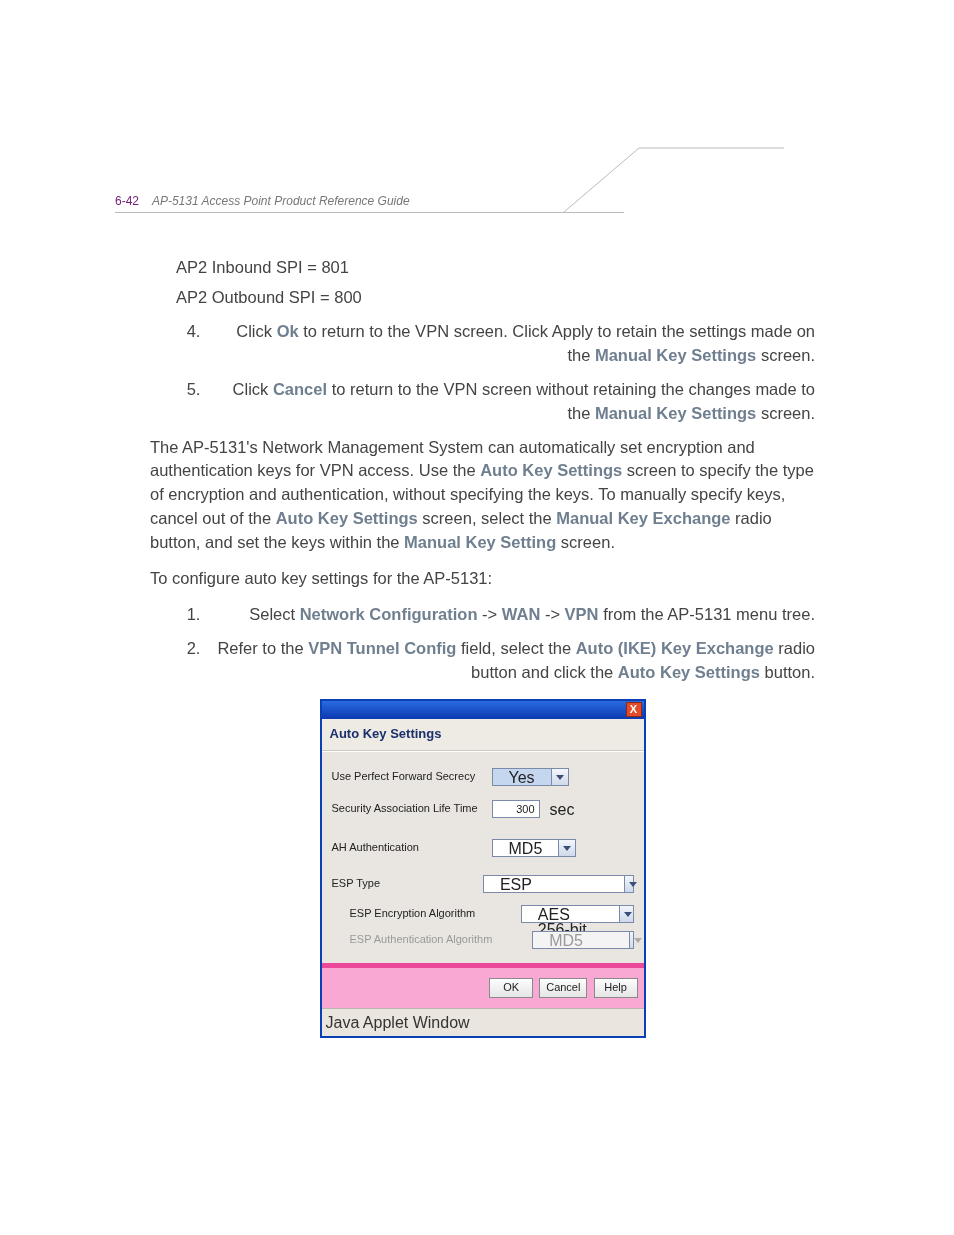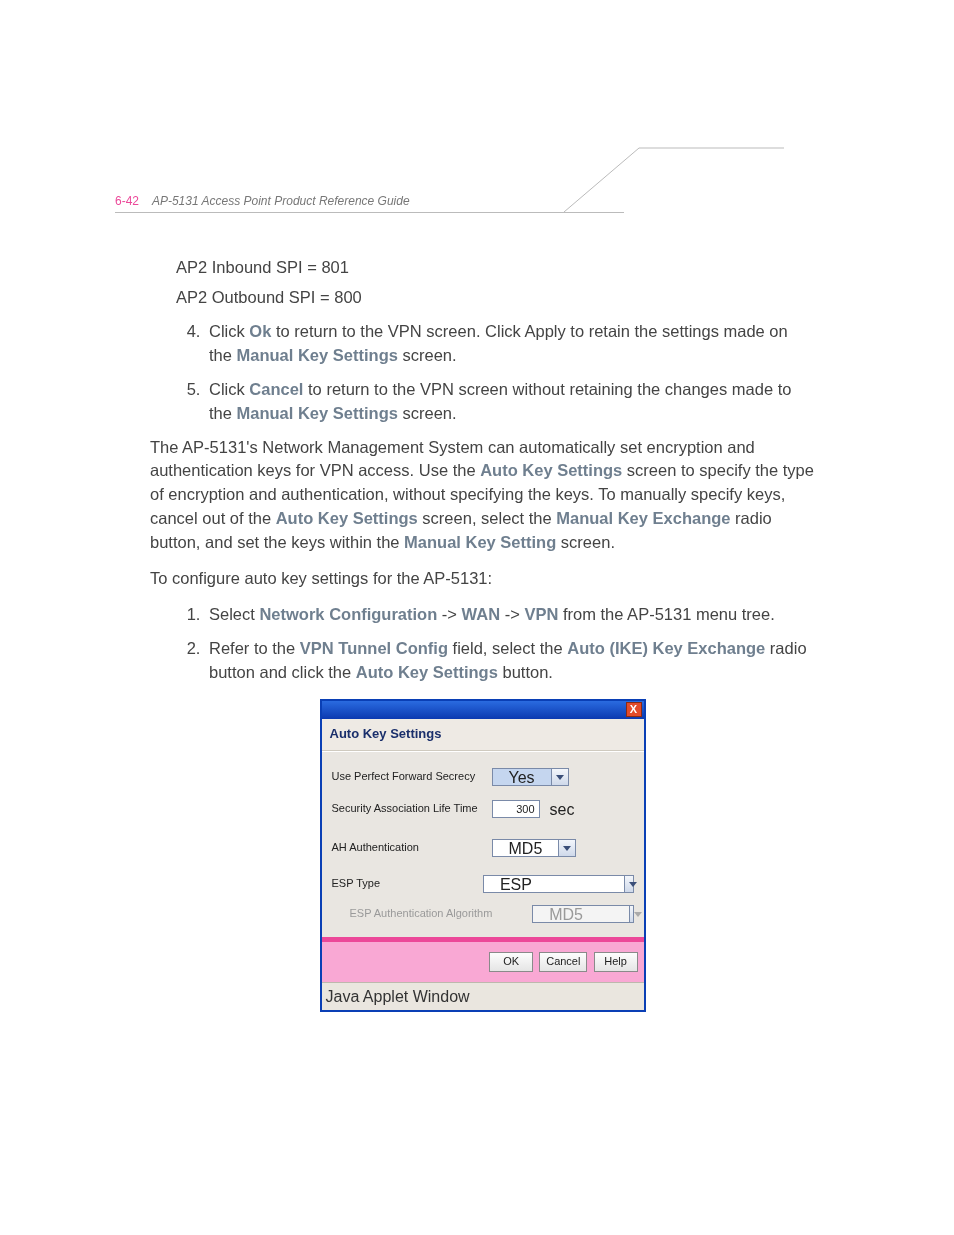--- a/index.html
+++ b/index.html
@@ -20,21 +20,21 @@
   .running-head {
     position: absolute;
     top: 194px;
     left: 115px;
     font-size: 12px;
     color: #777;
     font-style: italic;
   }
   .running-head .pagenum {
     font-style: normal;
-    color: #ec4899;
+    color: #701a75;
     margin-right: 10px;
   }
   .head-rule {
     position: absolute;
     top: 212px;
     left: 115px;
     right: 330px;
     height: 1px;
     background: #bbb;
   }
@@ -52,20 +52,21 @@
     left: 150px;
     width: 665px;
     font-size: 16.5px;
     line-height: 1.45;
     color: #444;
   }
   .indent-block { margin-left: 26px; }
   ol.steps {
     margin: 10px 0 0 0;
     padding-left: 55px;
+    text-align: right;
   }
   ol.steps > li {
     margin: 4px 0 10px 0;
     padding-left: 4px;
   }
   .bold-link {
     font-weight: bold;
     color: #6f7f8f;
   }
   h2.section {
@@ -276,20 +277,27 @@
           </div>
 
           <div class="row" style="margin-top:18px">
             <div class="lbl">ESP Type</div>
             <div class="select" style="min-width:128px">
               <span class="val" style="min-width:108px">ESP</span>
               <span class="caret"></span>
             </div>
           </div>
 
+          <div class="row tight">
+            <div class="lbl sub" style="width:208px">ESP Encryption Algorithm</div>
+            <div class="select" style="min-width:86px">
+              <span class="val" style="min-width:64px">AES 256-bit</span>
+              <span class="caret"></span>
+            </div>
+          </div>
 
           <div class="row tight">
             <div class="lbl sub dis" style="width:208px">ESP Authentication Algorithm</div>
             <div class="select disabled" style="min-width:86px">
               <span class="val" style="min-width:64px">MD5</span>
               <span class="caret"></span>
             </div>
           </div>
 
         </div>

